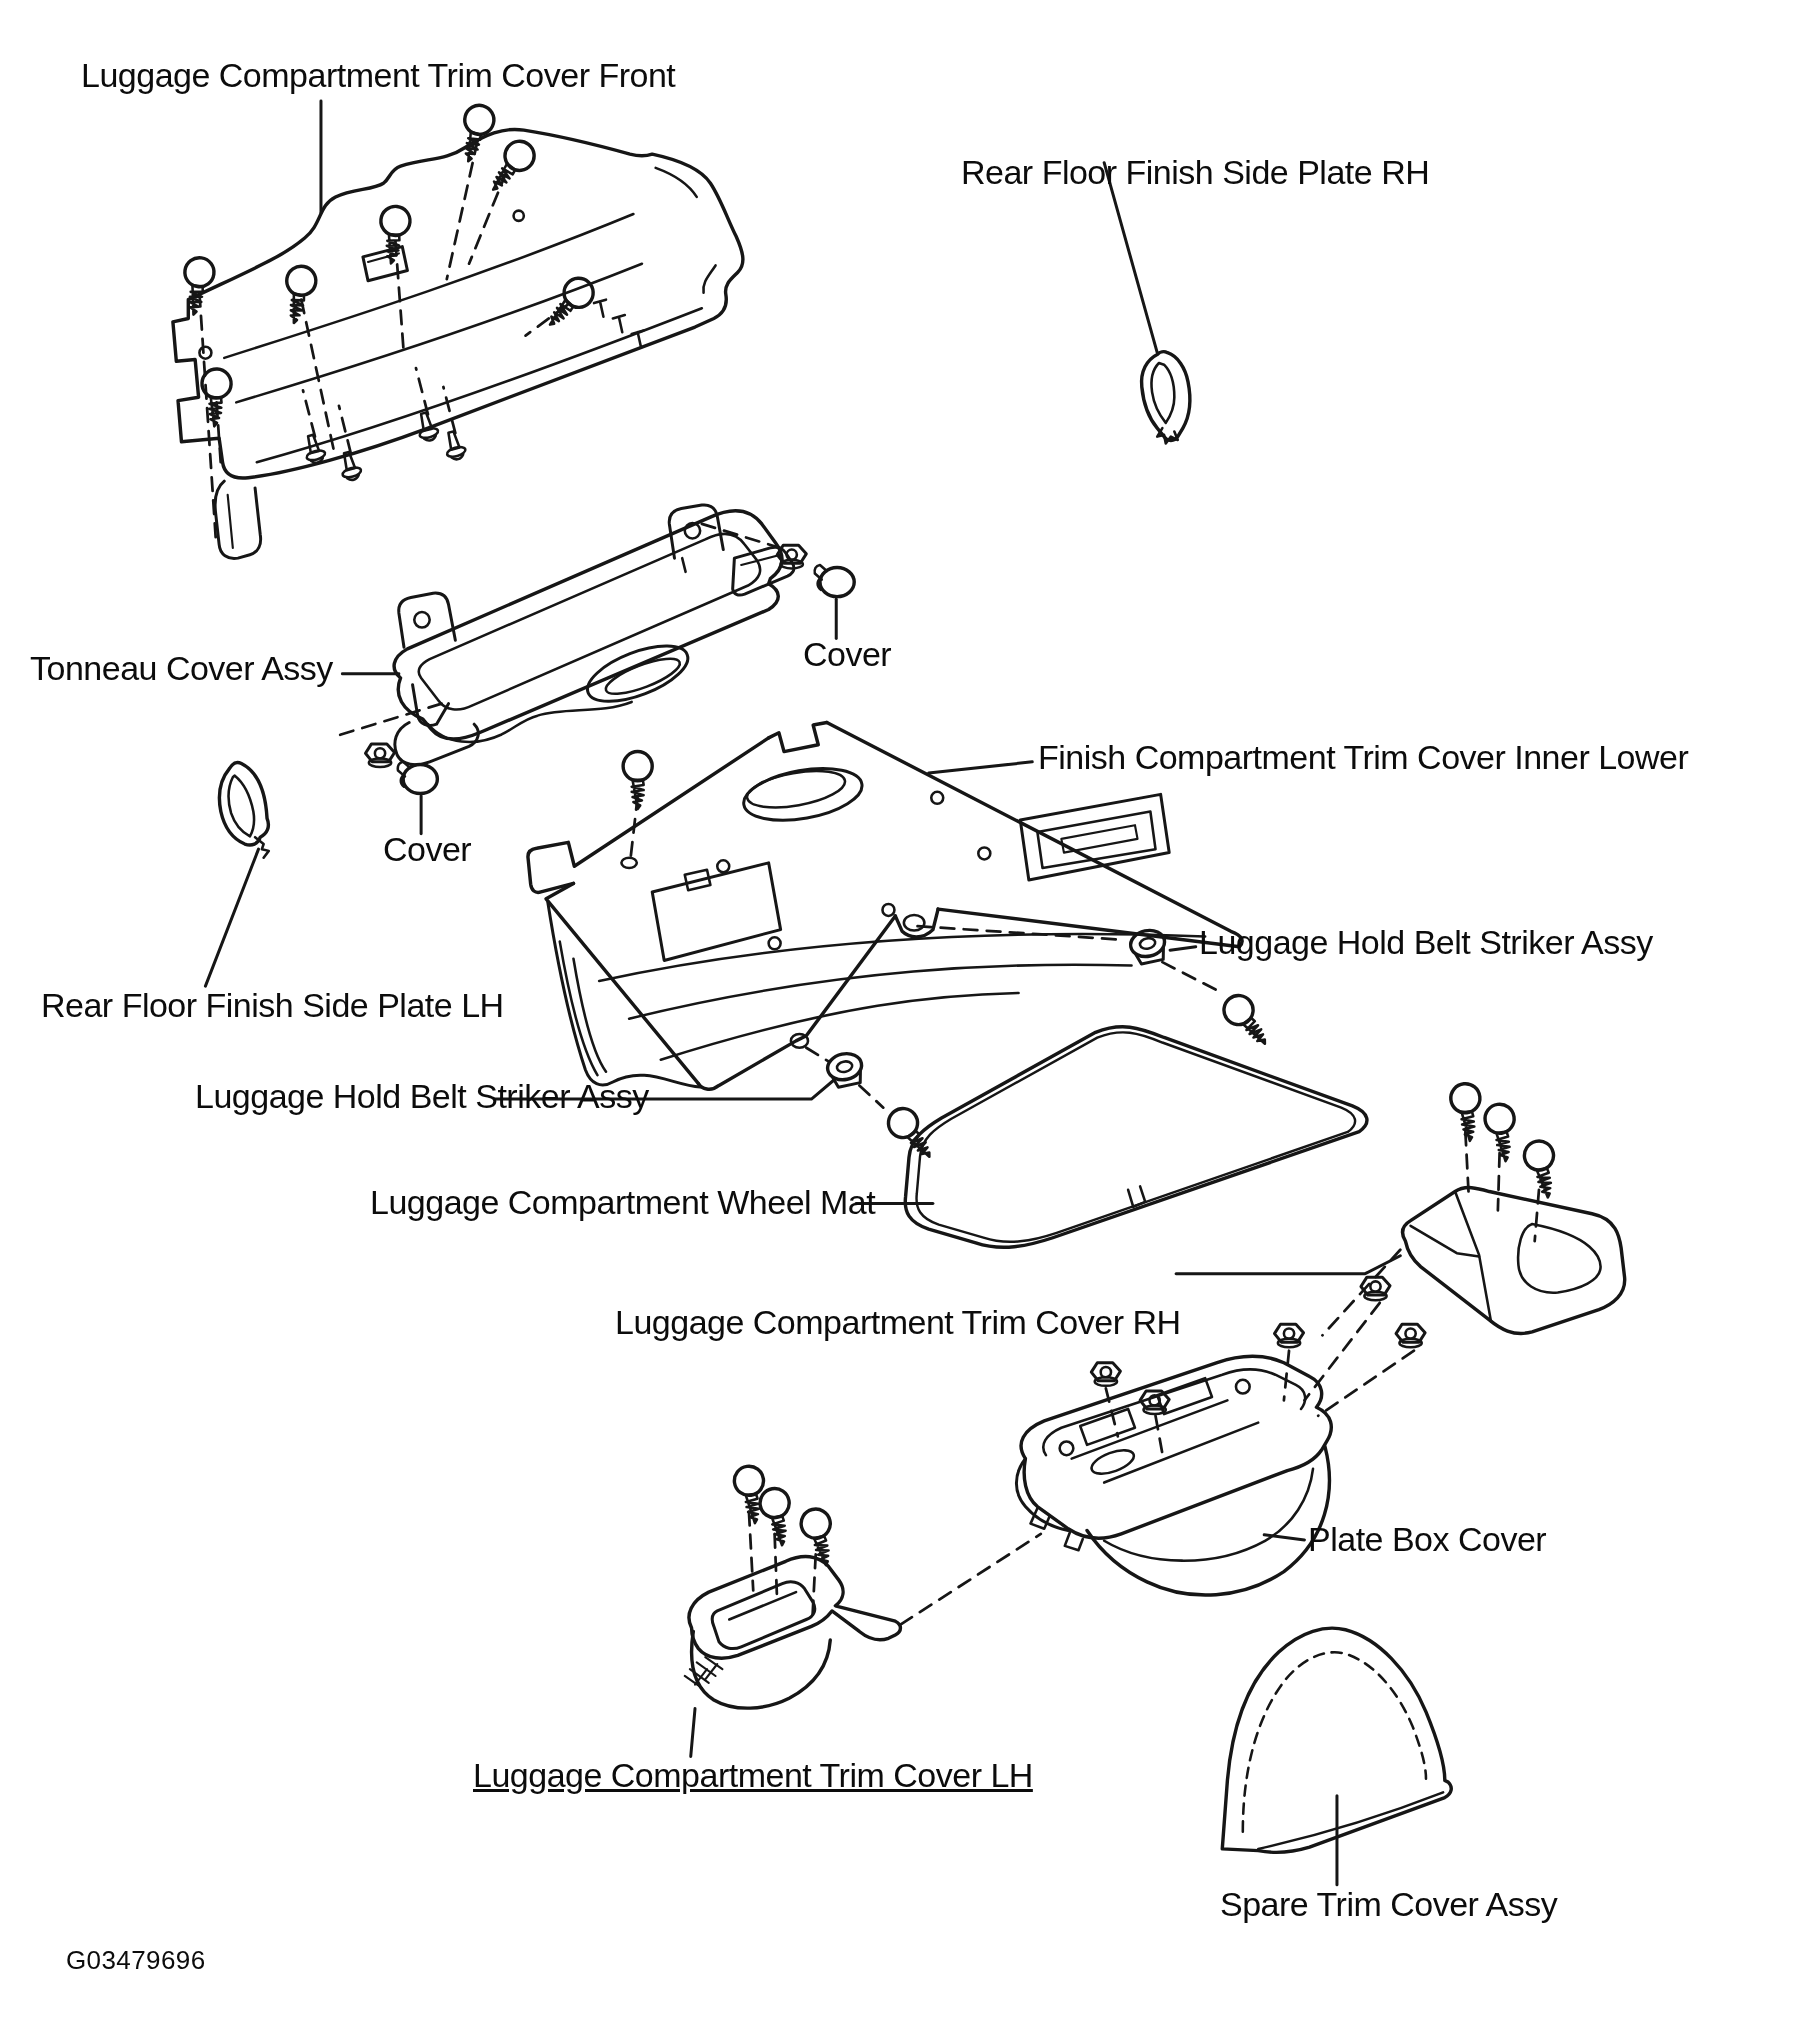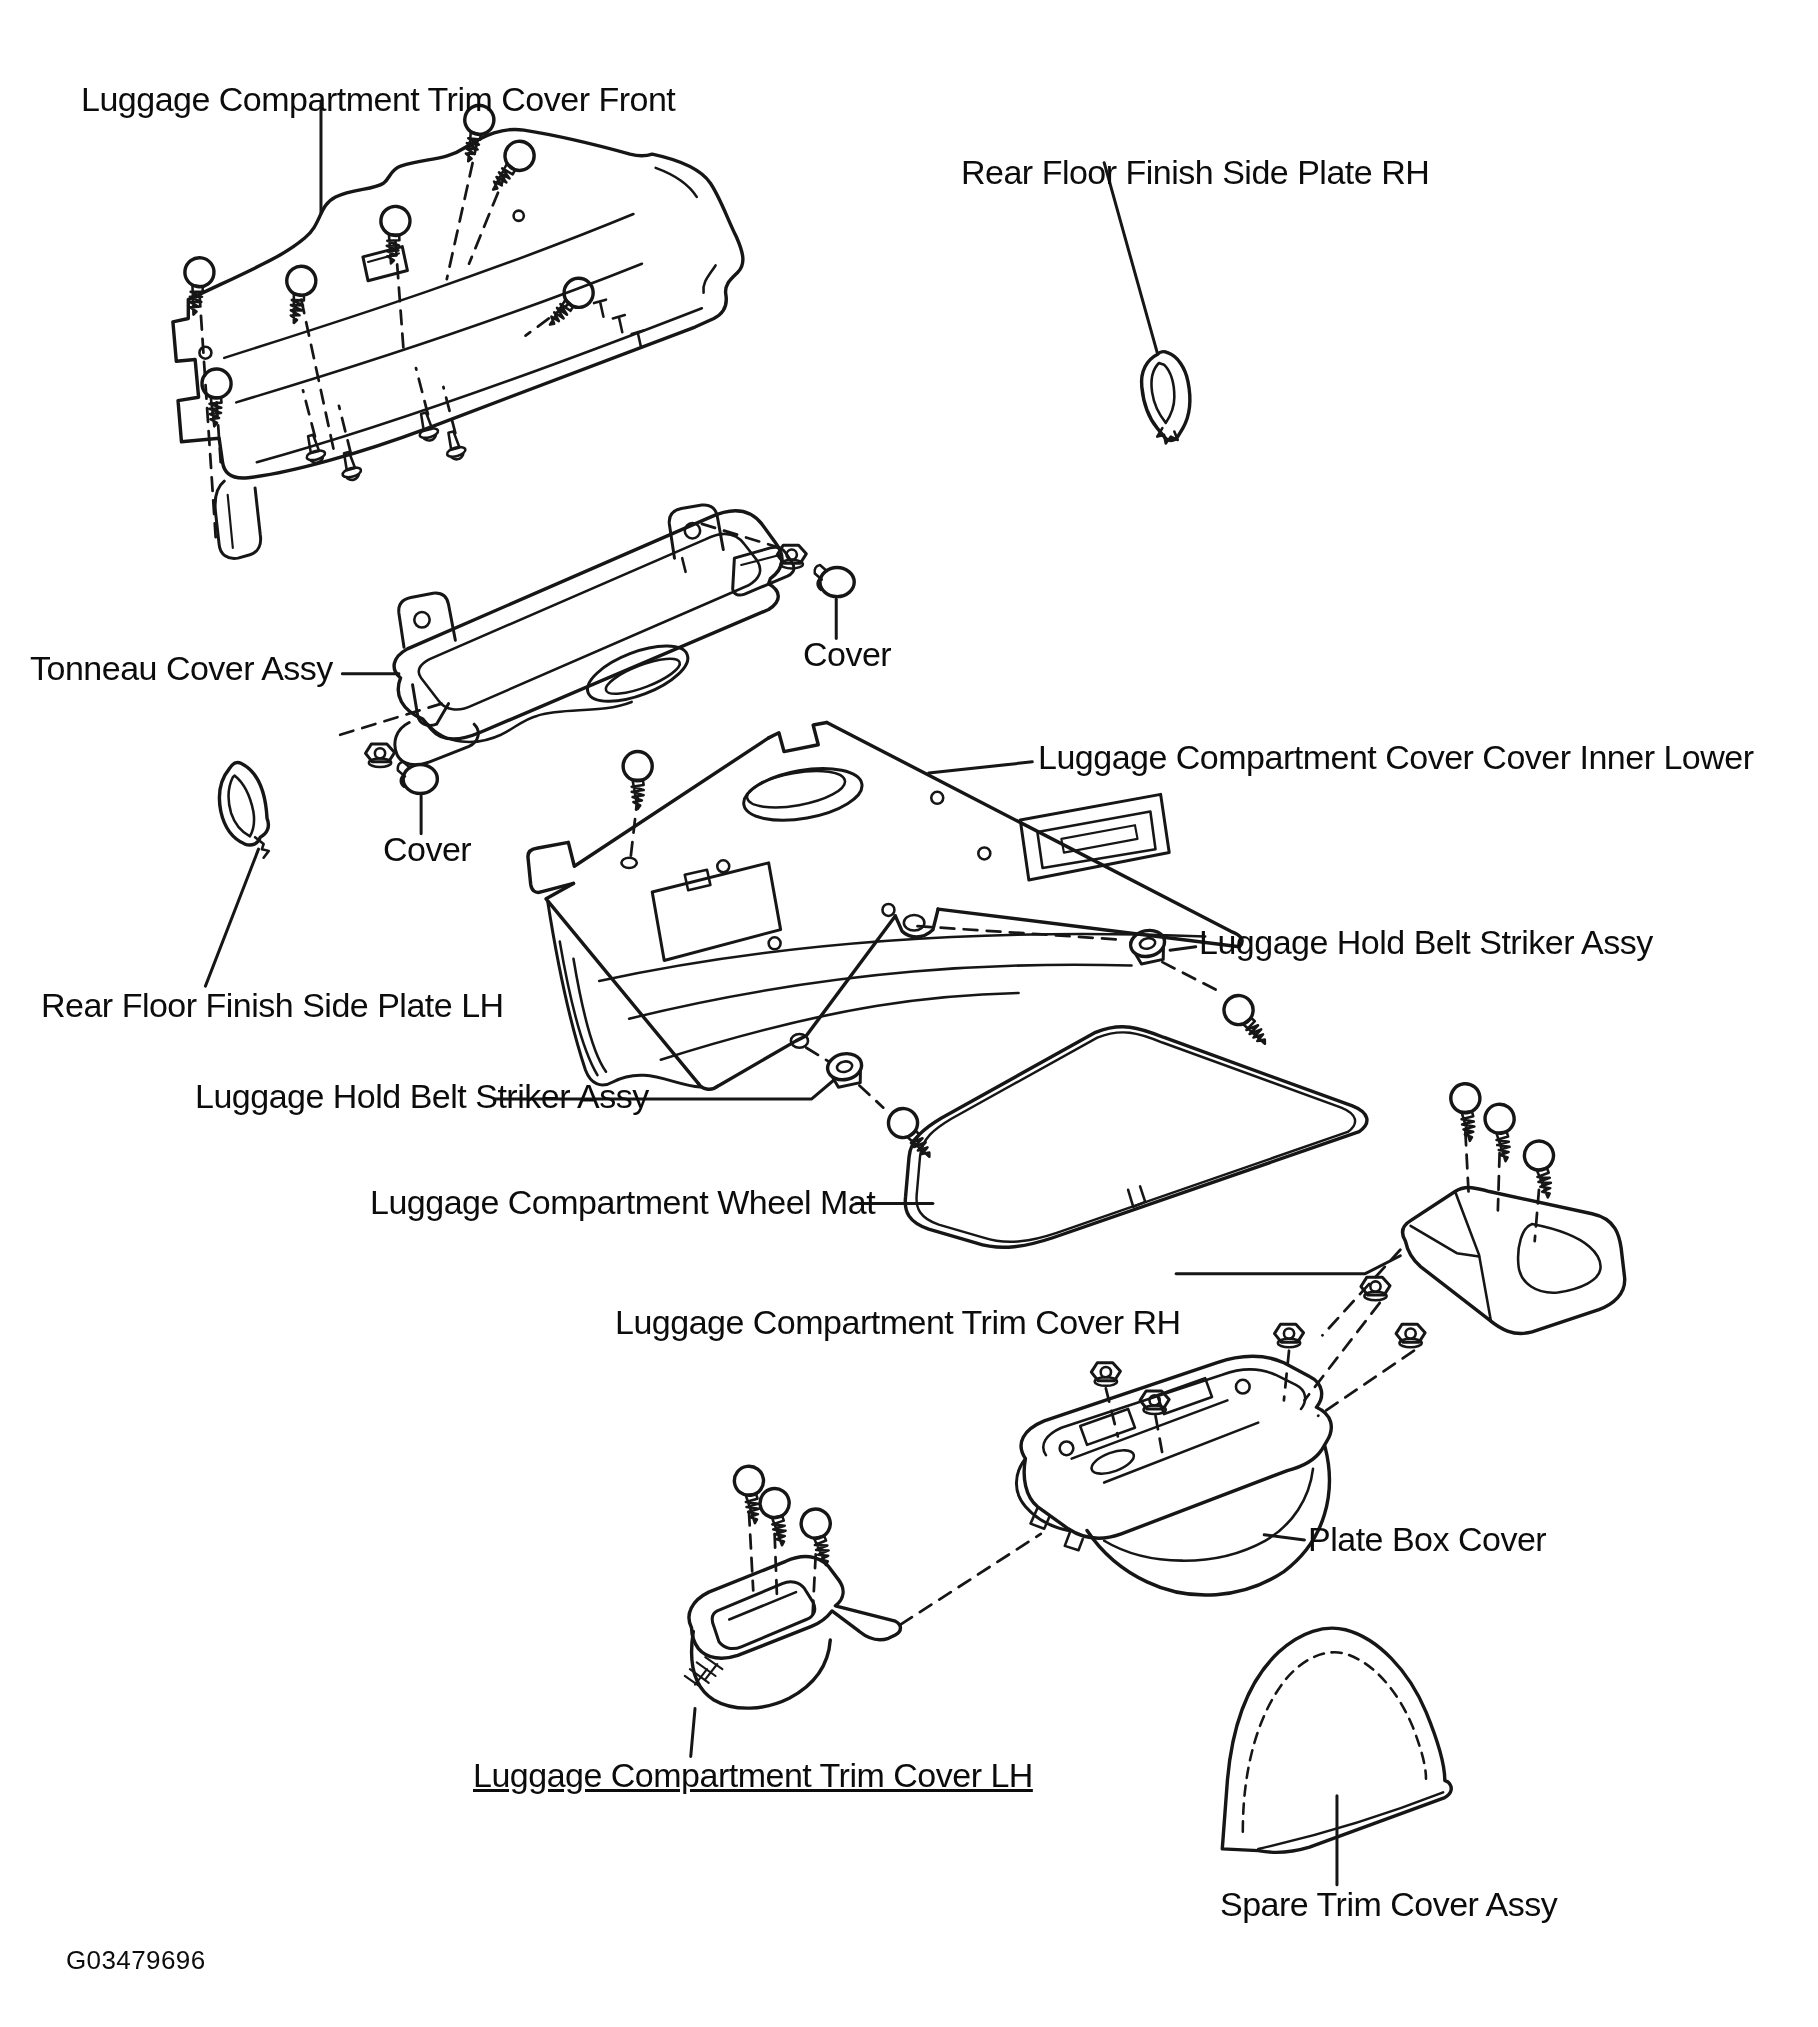--- a/index.html
+++ b/index.html
@@ -259,26 +259,26 @@
     <path d="M240,1152 L302,992"></path>
     <path d="M578,1284 L948,1284 L974,1262"></path>
     <path d="M1000,1406 L1090,1406"></path>
     <path d="M1374,1488 L1595,1488 L1636,1467"></path>
     <path d="M1524,1799 L1477,1793"></path>
     <path d="M812,1996 L807,2052"></path>
     <path d="M1562,2098 L1562,2202"></path>
   </g>
 </svg>
 
-<div class="lbl" style="left:81px;top:58px;margin-top:24px;">Luggage Compartment Trim Cover Front</div>
+<div class="lbl" style="left:81px;top:58px;">Luggage Compartment Trim Cover Front</div>
 <div class="lbl" style="left:961px;top:111px;margin-top:44px;">Rear Floor Finish Side Plate RH</div>
 <div class="lbl" style="left:30px;top:651px;">Tonneau Cover Assy</div>
 <div class="lbl" style="left:803px;top:637px;">Cover</div>
 <div class="lbl" style="left:383px;top:832px;">Cover</div>
-<div class="lbl" style="left:1038px;top:740px;">Luggage Compartment Cover Cover Inner Lower</div>
+<div class="lbl" style="left:1038px;top:740px;">Finish Compartment Trim Cover Inner Lower</div>
 <div class="lbl" style="left:1199px;top:925px;">Luggage Hold Belt Striker Assy</div>
 <div class="lbl" style="left:41px;top:988px;">Rear Floor Finish Side Plate LH</div>
 <div class="lbl" style="left:195px;top:1079px;">Luggage Hold Belt Striker Assy</div>
 <div class="lbl" style="left:370px;top:1185px;">Luggage Compartment Wheel Mat</div>
 <div class="lbl" style="left:615px;top:1257px;margin-top:48px;">Luggage Compartment Trim Cover RH</div>
 <div class="lbl" style="left:1308px;top:1522px;">Plate Box Cover</div>
 <div class="lbl" style="left:473px;top:1758px;text-decoration:underline;">Luggage Compartment Trim Cover LH</div>
 <div class="lbl" style="left:1220px;top:1887px;">Spare Trim Cover Assy</div>
 <div class="code" style="left:30px;top:1945px;margin-left:36px;">G03479696</div>
 

